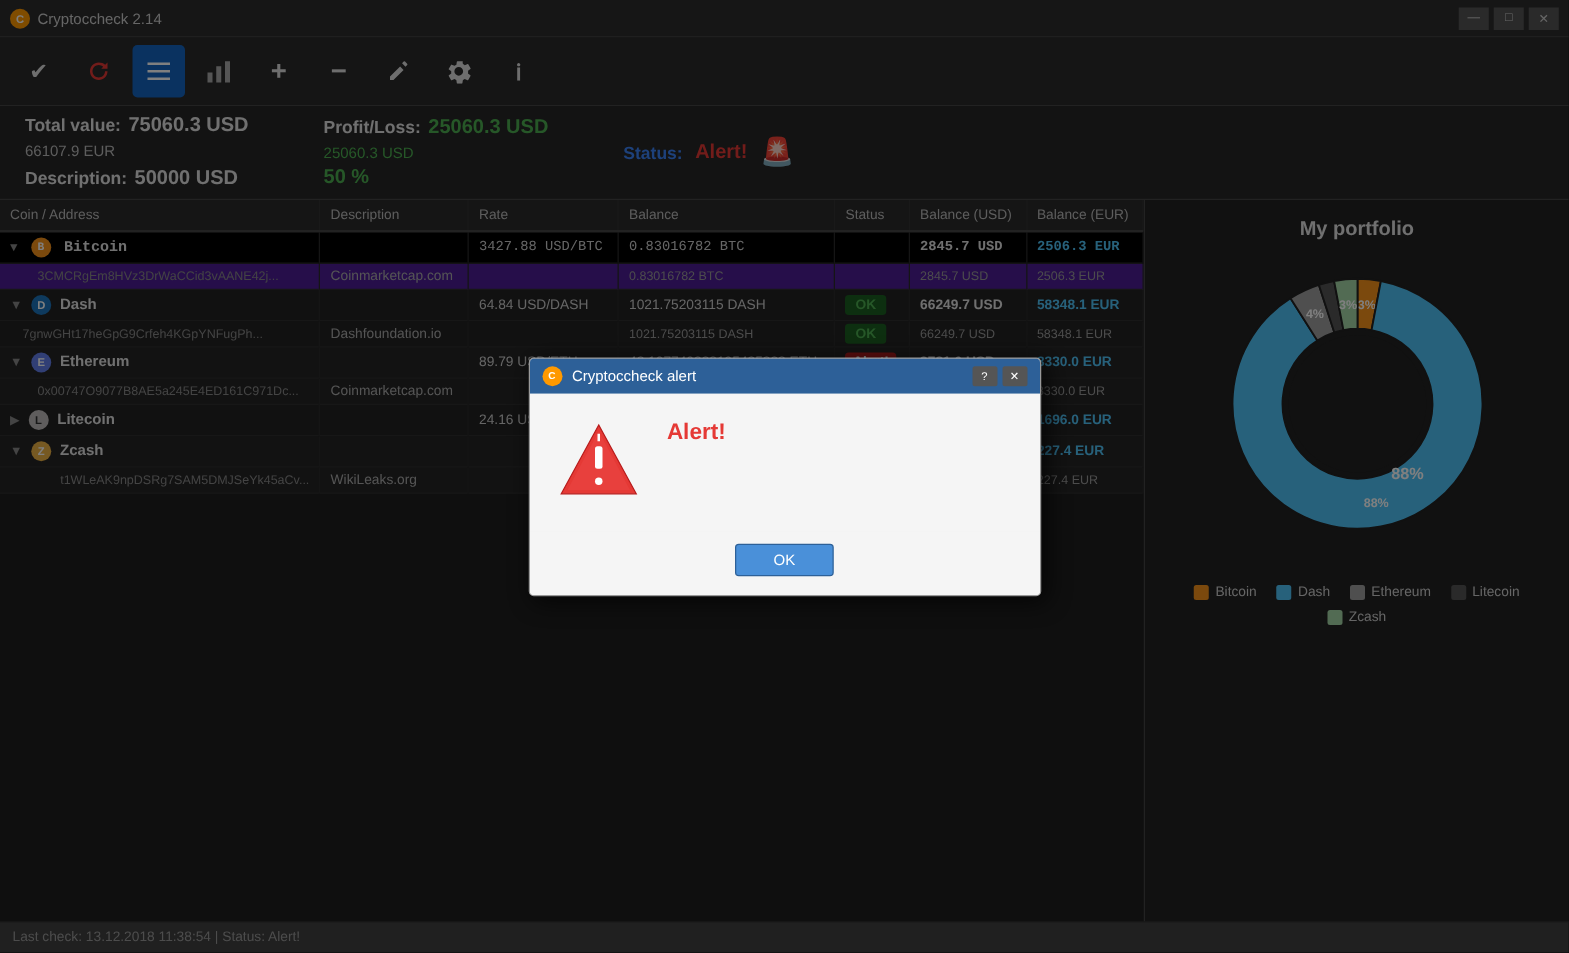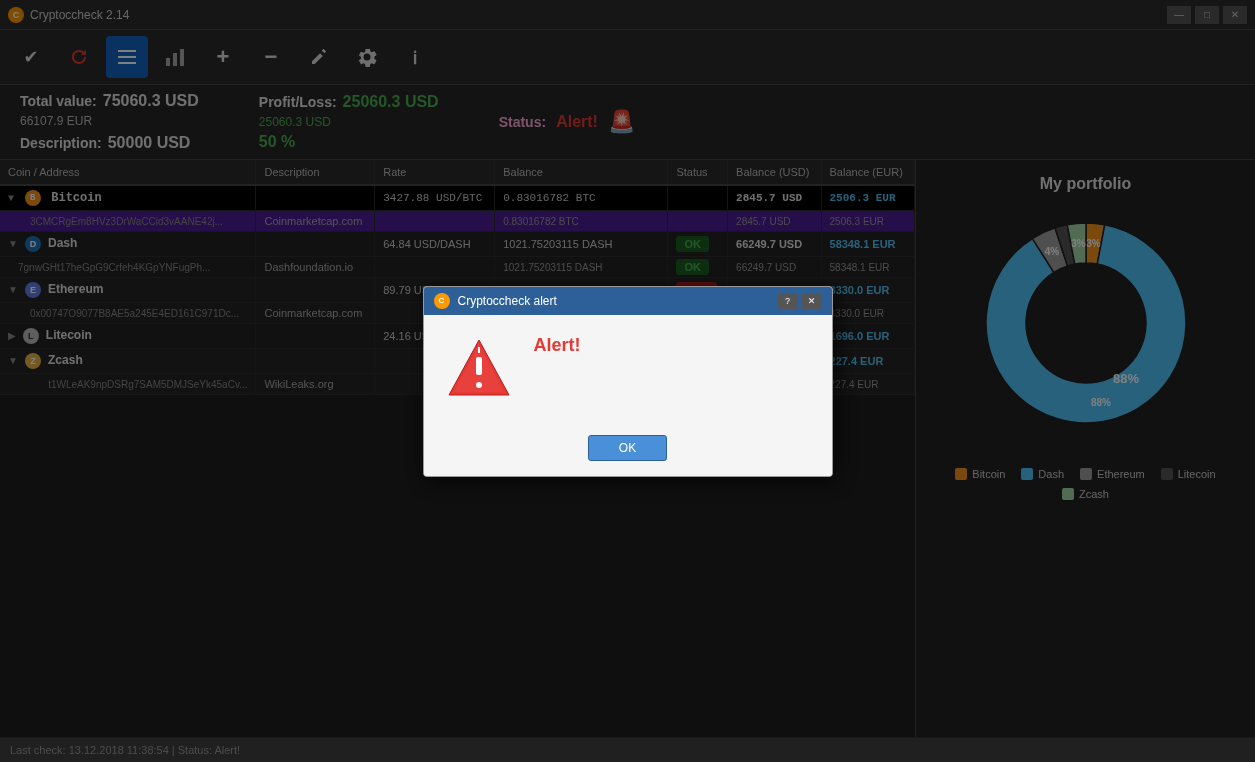--- a/index.html
+++ b/index.html
@@ -84,21 +84,21 @@
       height: 75px;
     }
     .stat-block { display: flex; flex-direction: column; gap: 4px; }
     .stat-label { font-size: 14px; font-weight: bold; color: #e0e0e0; }
     .stat-value-usd { font-size: 15px; font-weight: bold; color: #4caf50; }
     .stat-value-eur { font-size: 12px; color: #4caf50; }
     .stat-value-pct { font-size: 14px; font-weight: bold; color: #4caf50; }
     .stat-value-main { font-size: 15px; font-weight: bold; color: #e0e0e0; }
     .stat-value-sub { font-size: 12px; color: #bbb; }
     .status-block { display: flex; align-items: center; gap: 10px; }
-    .status-label { font-size: 14px; font-weight: bold; color: #f9a8d4; }
+    .status-label { font-size: 14px; font-weight: bold; color: #3b82f6; }
     .status-alert { font-size: 15px; font-weight: bold; color: #e53935; }
     .alert-icon { font-size: 22px; }
 
     
     #main {
       display: flex;
       height: calc(762px - 30px - 55px - 75px - 25px);
     }
 
     

